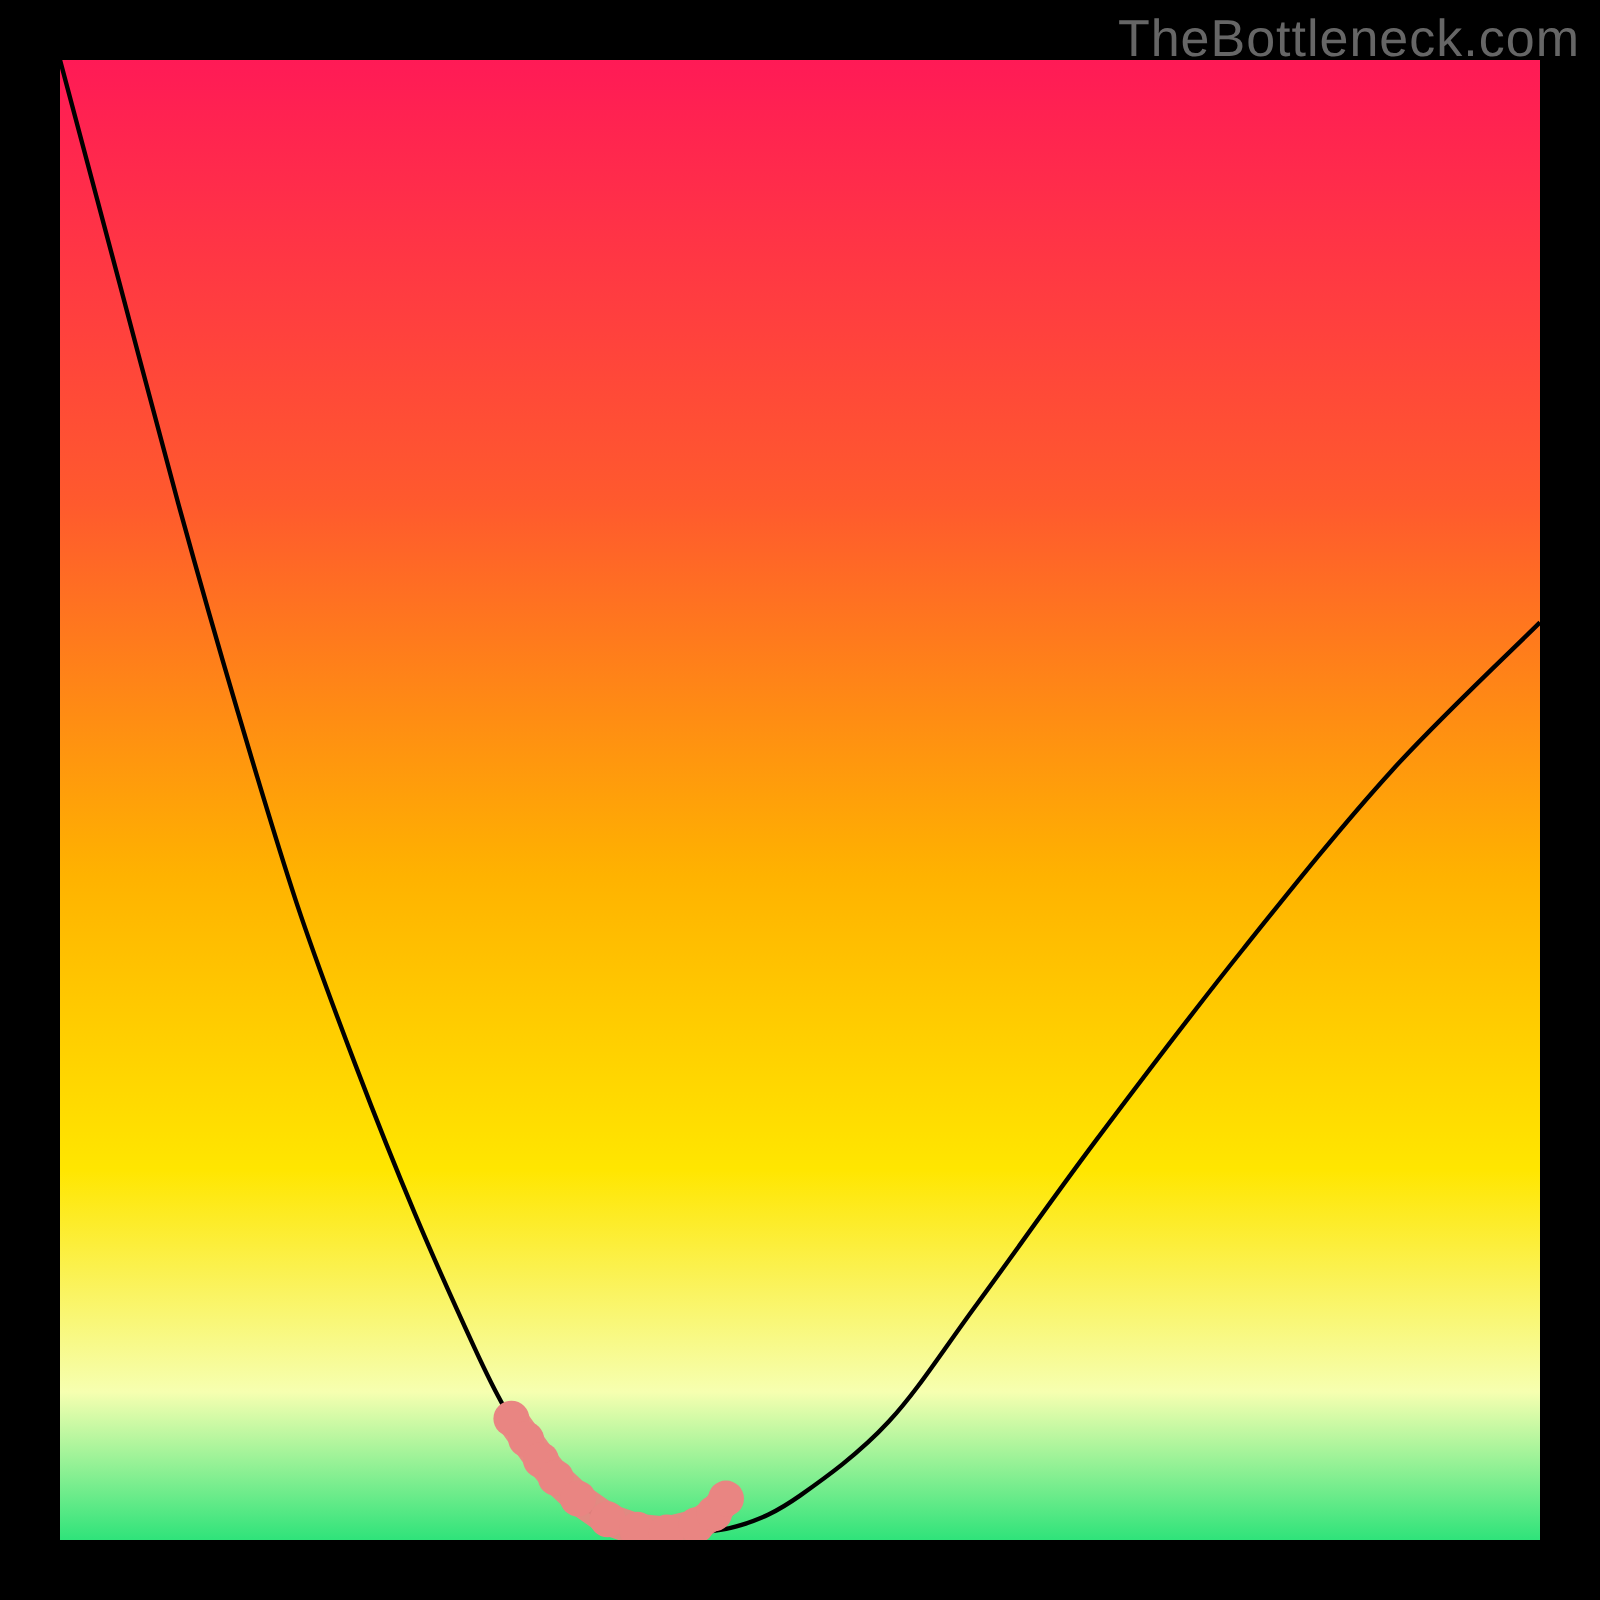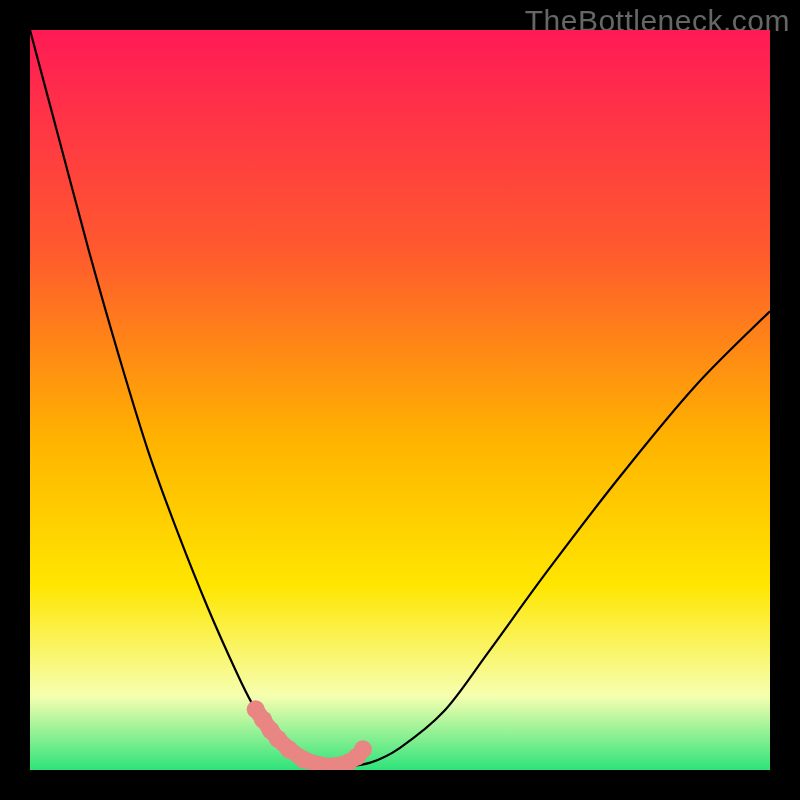--- a/index.html
+++ b/index.html
@@ -23,21 +23,21 @@
     left: 30px;
     width: 740px;
     height: 740px;
     overflow: hidden;
   }
   .attribution {
     position: absolute;
     top: 4px;
     right: 10px;
     color: #666;
-    font-size: 30px;
+    font-size: 26px;
     font-weight: 500;
     letter-spacing: 0.5px;
   }
 </style>
 </head>
 <body>
 
 <div class="frame">
 
   <div class="attribution">TheBottleneck.com</div>

